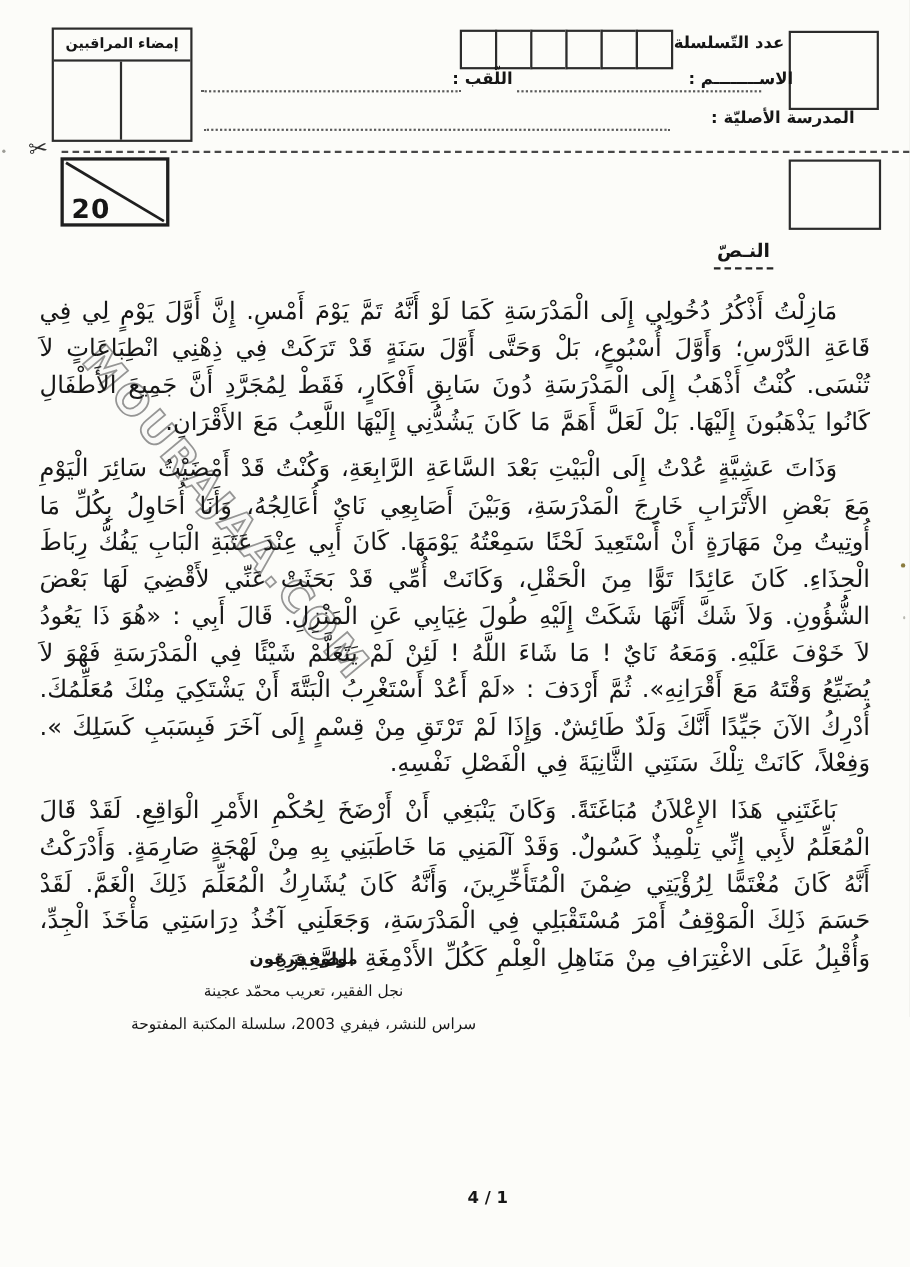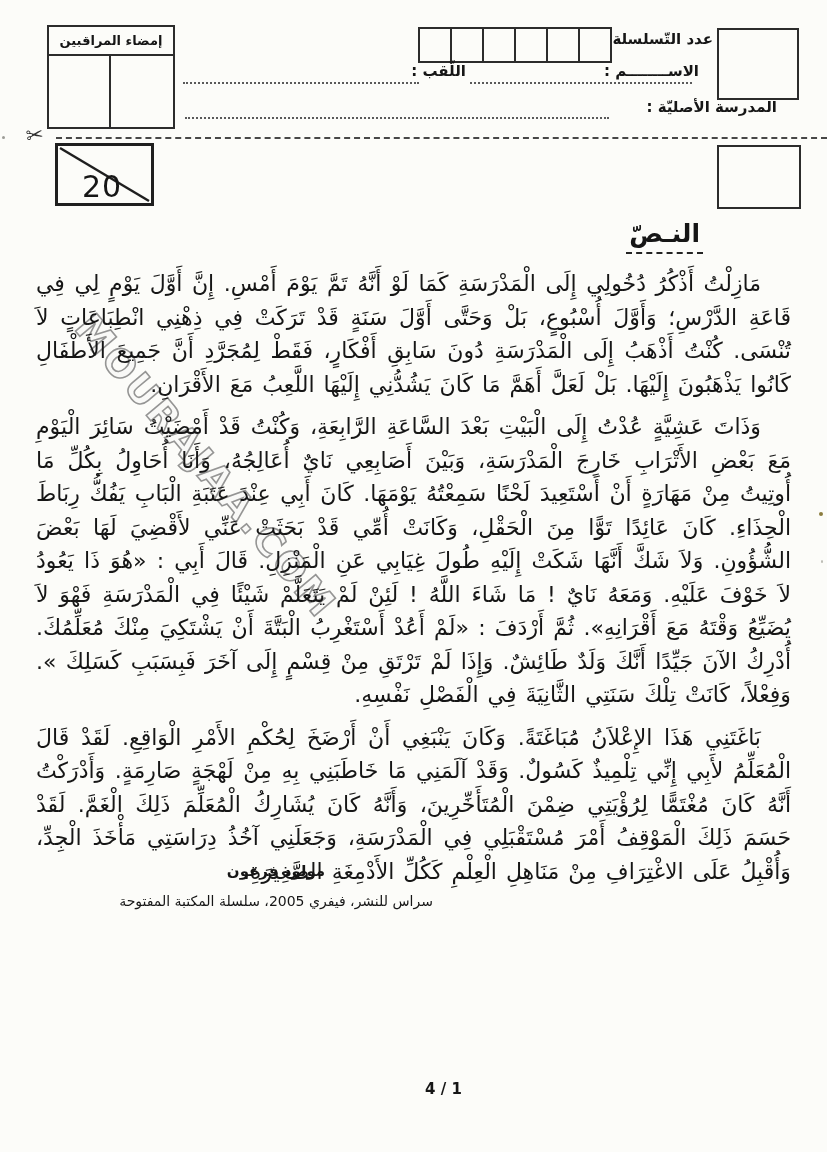--- a/index.html
+++ b/index.html
@@ -13,44 +13,44 @@
   .sup-box { position:absolute; left:47px; top:25px; width:124px; height:100px; border:2px solid #2c2c2c; background:#fcfcf9; }
   .sup-head { height:27px; border-bottom:2px solid #2c2c2c; display:flex; align-items:center; justify-content:center;
               font-size:13px; font-weight:bold; direction:rtl; }
   .sup-cells { position:absolute; top:29px; bottom:0; left:0; right:0; }
   .sup-div { position:absolute; left:60px; top:0; bottom:0; width:2px; background:#2c2c2c; }
 
   
   .namebox { position:absolute; left:717px; top:28px; width:78px; height:68px; border:2px solid #2c2c2c; }
   .hdr-label { position:absolute; font-size:15px; font-weight:bold; direction:rtl; white-space:nowrap; }
   .reg-label { right:114px; top:30px; }
-  .name-label { right:128px; top:62px; }
+  .name-label { right:106px; top:62px; }
   .surname-label { right:361px; top:62px;text-align:right; }
   .school-label { right:50px; top:98px; }
   .reg-boxes { position:absolute; left:420px; top:27px; display:flex; direction:ltr; }
   .reg-cell { width:30px; height:32px; border:2px solid #2c2c2c; margin-left:-2px; background:#fcfcf9; }
   .dots { position:absolute; height:0; border-bottom:2px dotted #5a5a5a; }
   .dots-name { left:470px; top:82px; width:222px; }
   .dots-surname { left:183px; top:82px; width:236px; }
   .dots-school { left:185px; top:117px; width:424px; }
 
   
   .cutline { position:absolute; left:56px; top:137px; width:771px; height:0; border-top:2px dashed #474747; }
   .scissors { position:absolute; left:26px; top:123px; font-size:21px; color:#2f2f2f; transform:rotate(-8deg); }
 
   
   .scorebox { position:absolute; left:55px; top:143px; width:93px; height:57px; border:3px solid #1f1f1f; }
   .scorebox svg { position:absolute; left:0; top:0; }
-  .score-num { position:absolute; left:24px; bottom:-1px; font-size:30px; font-weight:normal; letter-spacing:1px; }
+  .score-num { position:absolute; left:7px; bottom:-1px; font-size:24px; font-weight:bold; letter-spacing:1px; }
 
   
   .emptybox { position:absolute; left:717px; top:145px; width:80px; height:60px; border:2px solid #2c2c2c; }
 
   
-  .title { position:absolute; right:124px; top:219px; direction:rtl; font-size:25px; font-weight:bold;
+  .title { position:absolute; right:124px; top:219px; direction:rtl; font-size:17px; font-weight:bold;
            border-bottom:2px dashed #242424; padding:0 3px 4px; }
 
   
   .text-body { position:absolute; right:36px; left:36px; top:267px; direction:rtl; text-align:justify;
                font-size:22px; line-height:33.5px; word-spacing:2px; }
   .para { margin:0 0 9px 0; text-indent:30px; }
 
   
   .watermark { position:absolute; left:100px; top:306px; direction:ltr;
                font-size:38px; font-weight:bold; letter-spacing:3px;
@@ -122,21 +122,22 @@
   <div class="title">النـصّ</div>
 
   <div class="text-body">
       <p class="para">مَازِلْتُ أَذْكُرُ دُخُولِي إِلَى الْمَدْرَسَةِ كَمَا لَوْ أَنَّهُ تَمَّ يَوْمَ أَمْسِ. إِنَّ أَوَّلَ يَوْمٍ لِي فِي قَاعَةِ الدَّرْسِ؛ وَأَوَّلَ أُسْبُوعٍ، بَلْ وَحَتَّى أَوَّلَ سَنَةٍ قَدْ تَرَكَتْ فِي ذِهْنِي انْطِبَاعَاتٍ لاَ تُنْسَى. كُنْتُ أَذْهَبُ إِلَى الْمَدْرَسَةِ دُونَ سَابِقِ أَفْكَارٍ، فَقَطْ لِمُجَرَّدِ أَنَّ جَمِيعَ الأَطْفَالِ كَانُوا يَذْهَبُونَ إِلَيْهَا. بَلْ لَعَلَّ أَهَمَّ مَا كَانَ يَشُدُّنِي إِلَيْهَا اللَّعِبُ مَعَ الأَقْرَانِ.</p>
       <p class="para">وَذَاتَ عَشِيَّةٍ عُدْتُ إِلَى الْبَيْتِ بَعْدَ السَّاعَةِ الرَّابِعَةِ، وَكُنْتُ قَدْ أَمْضَيْتُ سَائِرَ الْيَوْمِ مَعَ بَعْضِ الأَتْرَابِ خَارِجَ الْمَدْرَسَةِ، وَبَيْنَ أَصَابِعِي نَايٌ أُعَالِجُهُ، وَأَنَا أُحَاوِلُ بِكُلِّ مَا أُوتِيتُ مِنْ مَهَارَةٍ أَنْ أَسْتَعِيدَ لَحْنًا سَمِعْتُهُ يَوْمَهَا. كَانَ أَبِي عِنْدَ عَتَبَةِ الْبَابِ يَفُكُّ رِبَاطَ الْحِذَاءِ. كَانَ عَائِدًا تَوًّا مِنَ الْحَقْلِ، وَكَانَتْ أُمِّي قَدْ بَحَثَتْ عَنِّي لأَقْضِيَ لَهَا بَعْضَ الشُّؤُونِ. وَلاَ شَكَّ أَنَّهَا شَكَتْ إِلَيْهِ طُولَ غِيَابِي عَنِ الْمَنْزِلِ. قَالَ أَبِي : «هُوَ ذَا يَعُودُ لاَ خَوْفَ عَلَيْهِ. وَمَعَهُ نَايٌ ! مَا شَاءَ اللَّهُ ! لَئِنْ لَمْ يَتَعَلَّمْ شَيْئًا فِي الْمَدْرَسَةِ فَهْوَ لاَ يُضَيِّعُ وَقْتَهُ مَعَ أَقْرَانِهِ». ثُمَّ أَرْدَفَ : «لَمْ أَعُدْ أَسْتَغْرِبُ الْبَتَّةَ أَنْ يَشْتَكِيَ مِنْكَ مُعَلِّمُكَ. أُدْرِكُ الآنَ جَيِّدًا أَنَّكَ وَلَدٌ طَائِشٌ. وَإِذَا لَمْ تَرْتَقِ مِنْ قِسْمٍ إِلَى آخَرَ فَبِسَبَبِ كَسَلِكَ ». وَفِعْلاً، كَانَتْ تِلْكَ سَنَتِي الثَّانِيَةَ فِي الْفَصْلِ نَفْسِهِ.</p>
       <p class="para">بَاغَتَنِي هَذَا الإِعْلاَنُ مُبَاغَتَةً. وَكَانَ يَنْبَغِي أَنْ أَرْضَخَ لِحُكْمِ الأَمْرِ الْوَاقِعِ. لَقَدْ قَالَ الْمُعَلِّمُ لأَبِي إِنِّي تِلْمِيذٌ كَسُولٌ. وَقَدْ آلَمَنِي مَا خَاطَبَنِي بِهِ مِنْ لَهْجَةٍ صَارِمَةٍ. وَأَدْرَكْتُ أَنَّهُ كَانَ مُغْتَمًّا لِرُؤْيَتِي ضِمْنَ الْمُتَأَخِّرِينَ، وَأَنَّهُ كَانَ يُشَارِكُ الْمُعَلِّمَ ذَلِكَ الْغَمَّ. لَقَدْ حَسَمَ ذَلِكَ الْمَوْقِفُ أَمْرَ مُسْتَقْبَلِي فِي الْمَدْرَسَةِ، وَجَعَلَنِي آخُذُ دِرَاسَتِي مَأْخَذَ الْجِدِّ، وَأُقْبِلُ عَلَى الاغْتِرَافِ مِنْ مَنَاهِلِ الْعِلْمِ كَكُلِّ الأَدْمِغَةِ الصَّغِيرَةِ.</p>
     </div>
 
   <div class="attrib">
     <div class="attrib-author">مولود فرعون</div>
-    <div>سراس للنشر، فيفري 2005، سلسلة المكتبة المفتوحة</div>
+    <div>نجل الفقير، تعريب محمّد عجينة</div>
+    <div>سراس للنشر، فيفري 2003، سلسلة المكتبة المفتوحة</div>
   </div>
 
   <div class="pagenum">4 / 1</div>
 
   <div class="speck speck1"></div>
   <div class="speck speck2"></div>
   <div class="speck speck3"></div>
 </div>
 
 </body></html>

